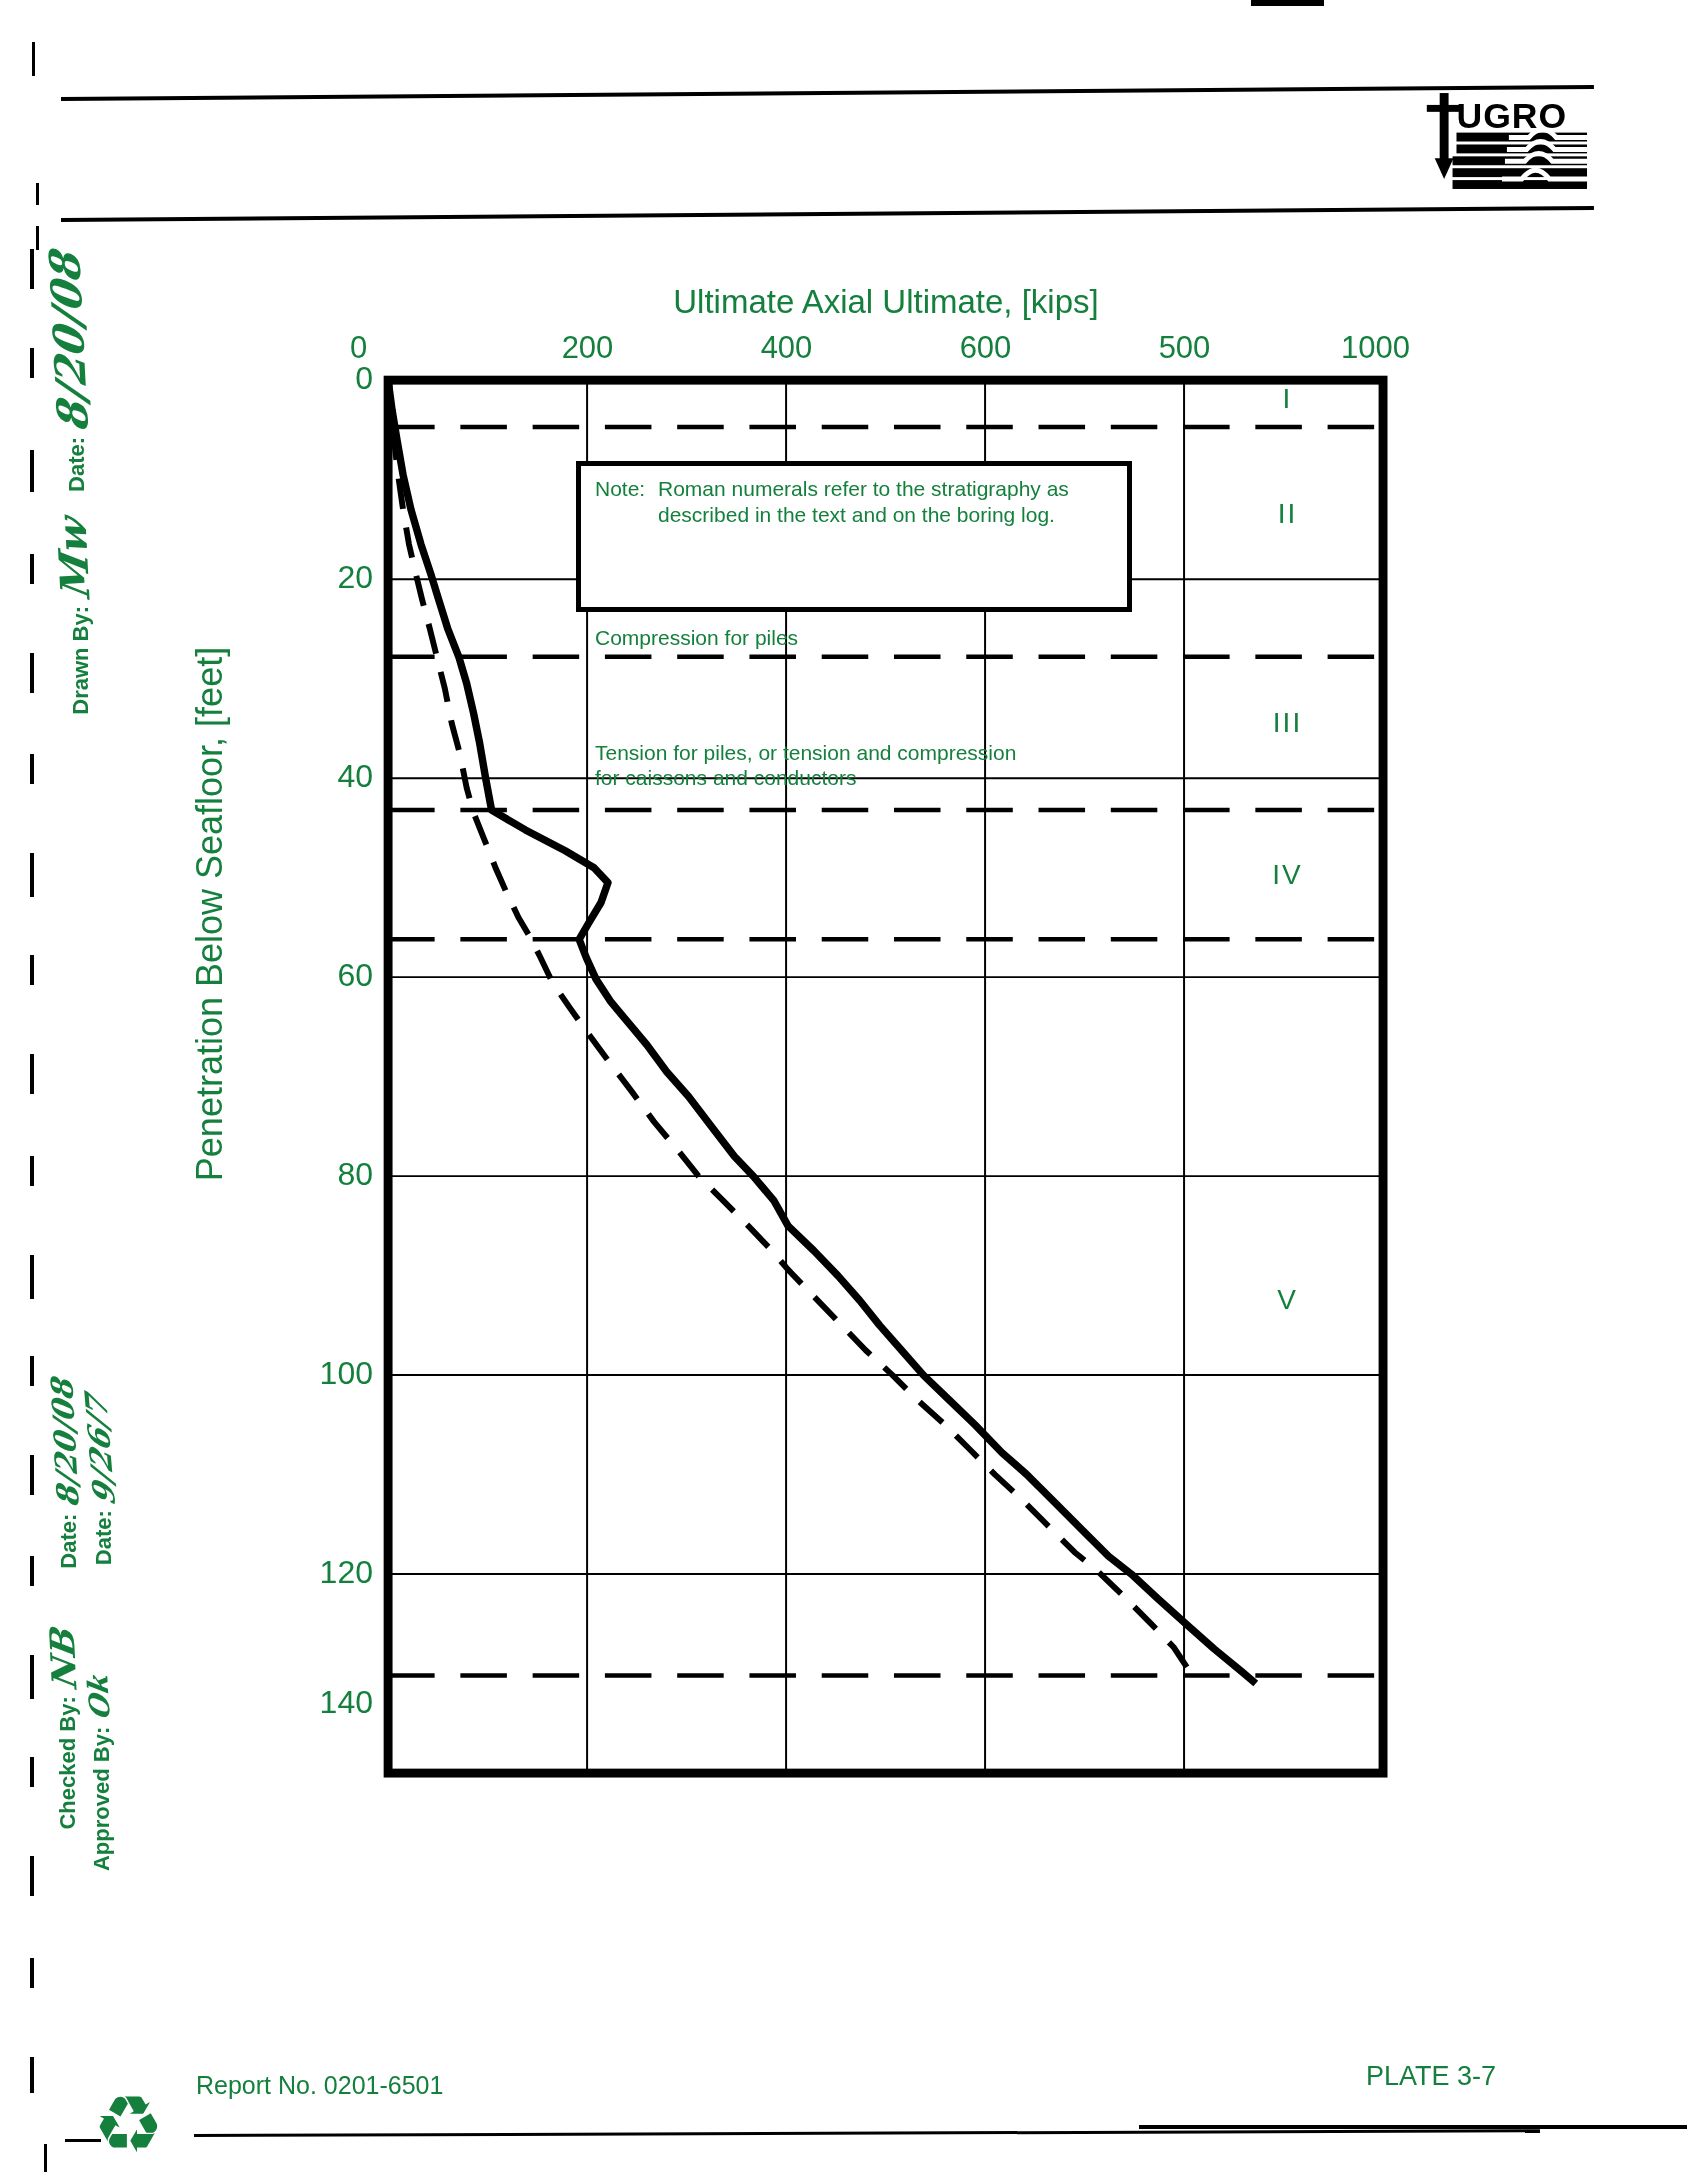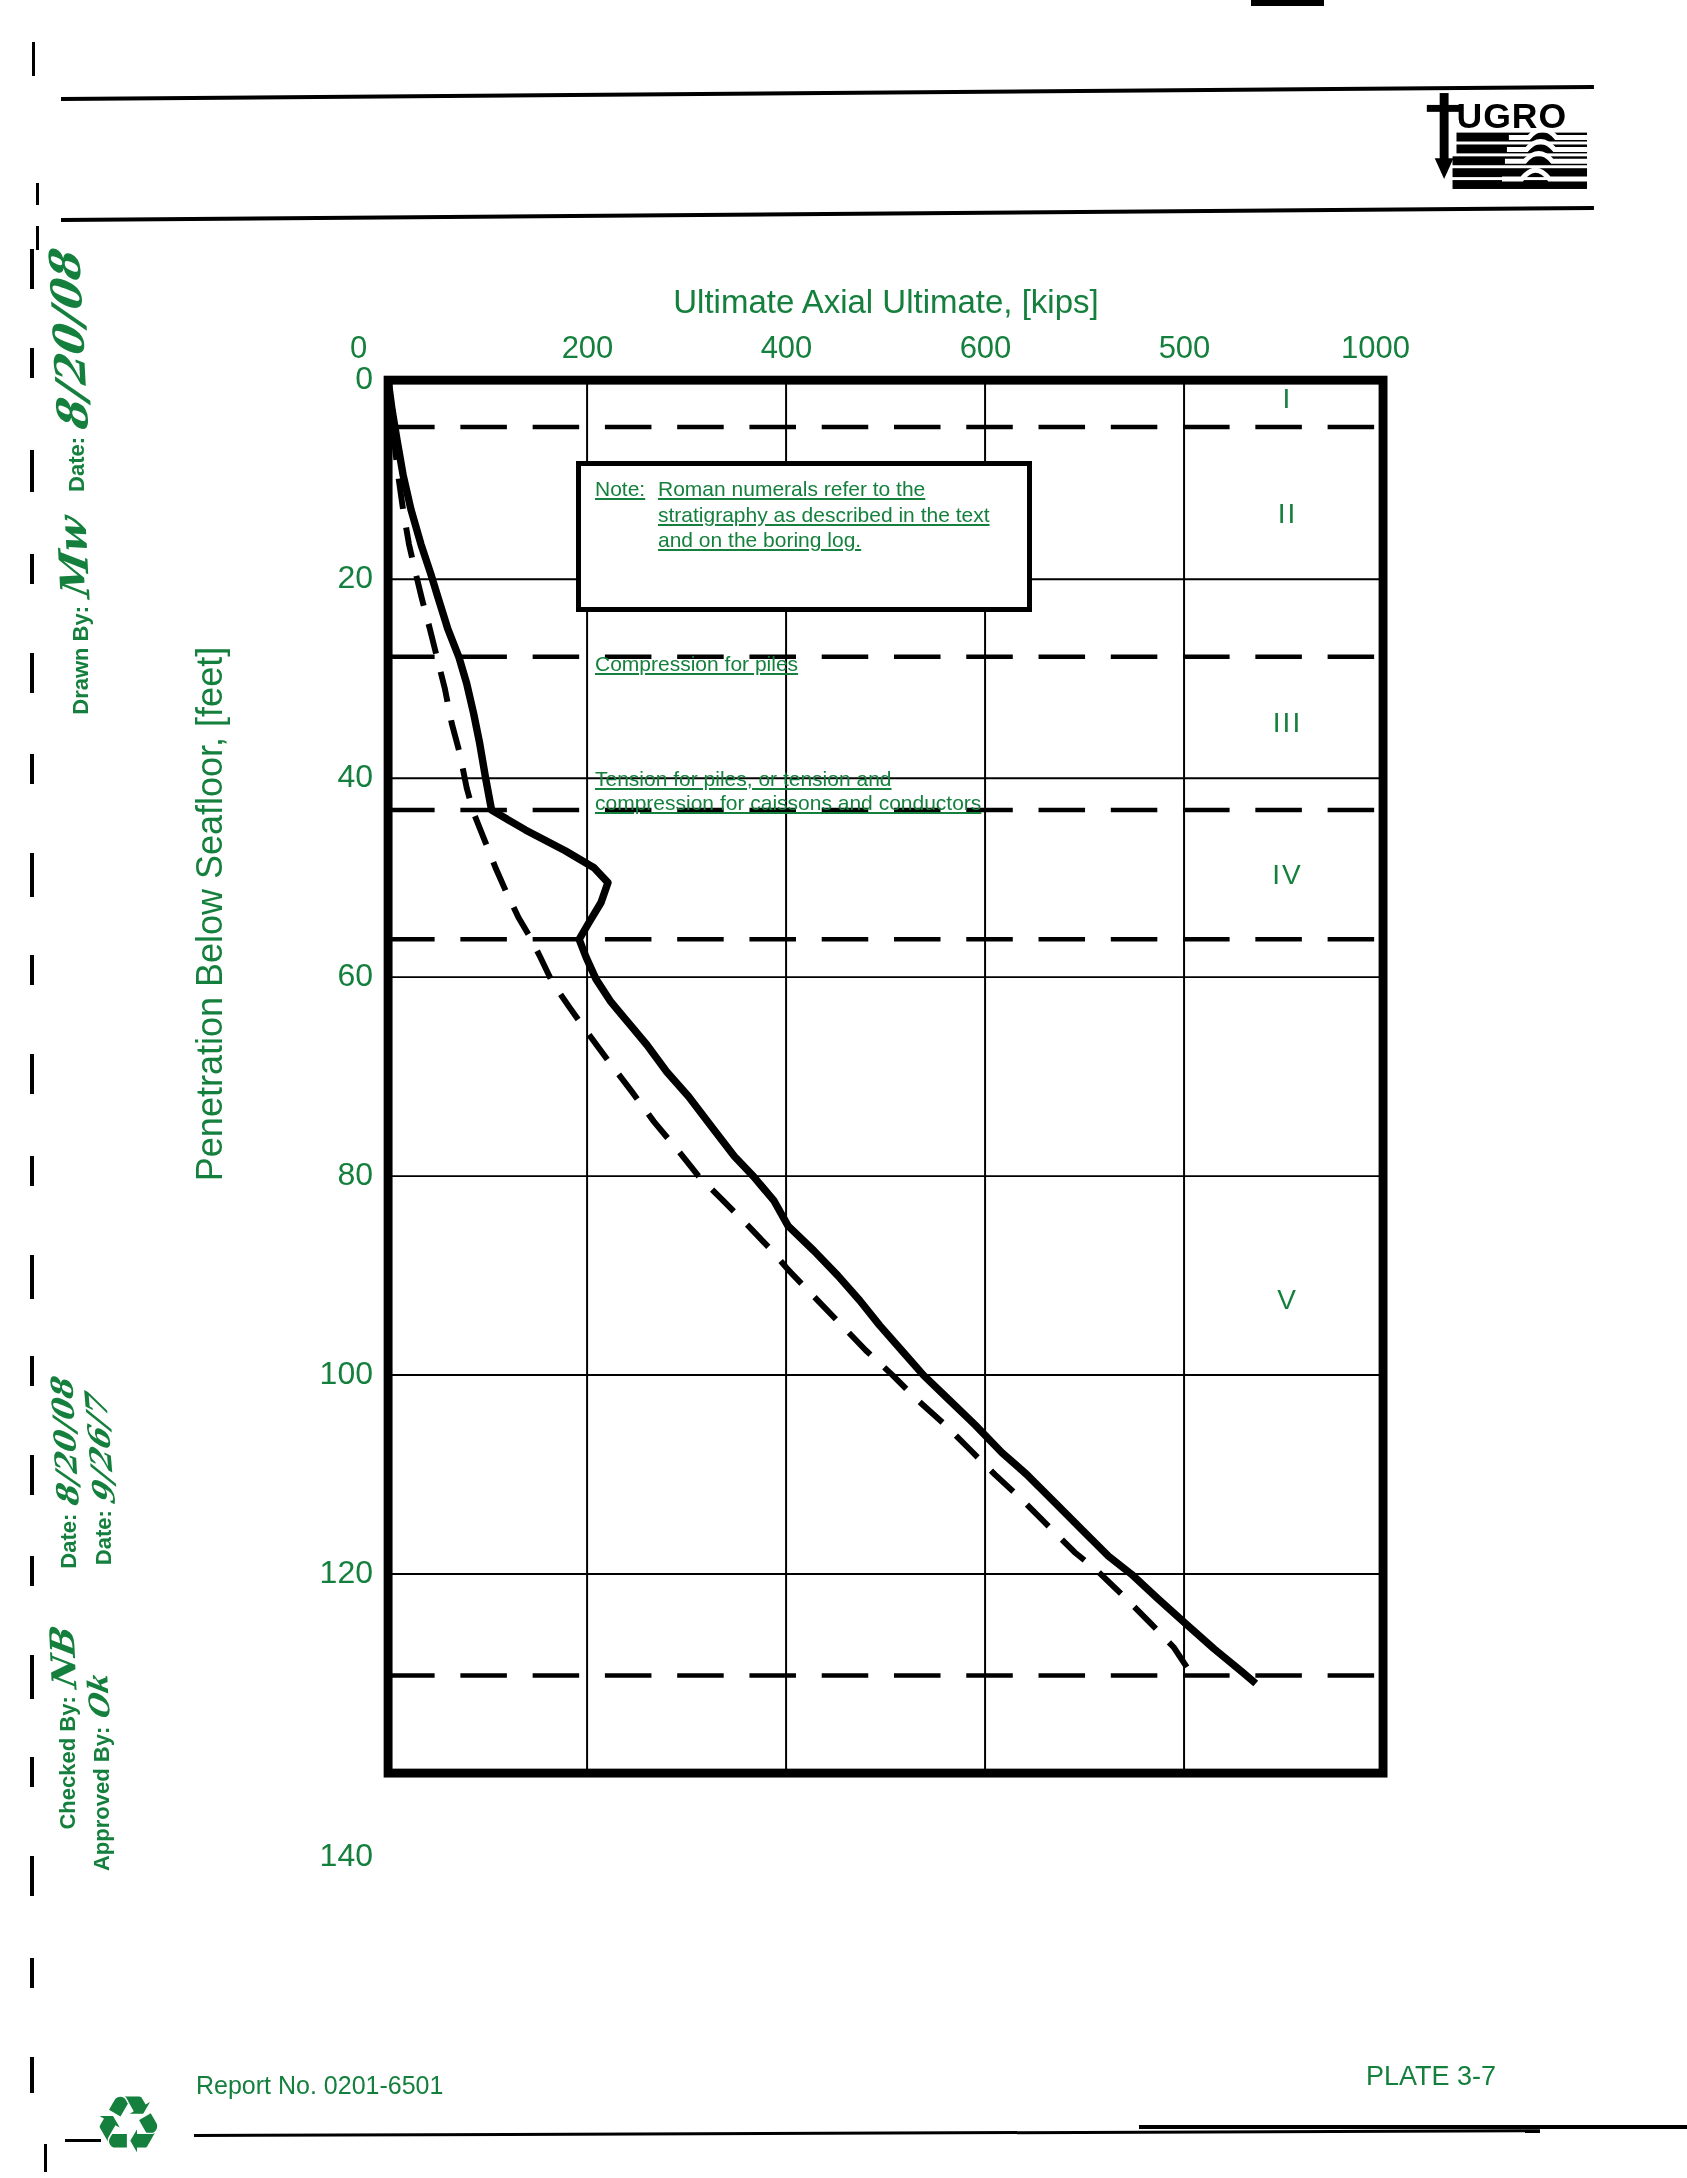--- a/index.html
+++ b/index.html
@@ -8,22 +8,22 @@
   .abs{position:absolute;}
   .hline{position:absolute;background:#000;height:4px;transform-origin:left center;}
   .mark{position:absolute;background:#000;}
   #chart-svg{position:absolute;left:0;top:0;}
   .xtick{position:absolute;width:119px;text-align:center;font-size:31px;}
   .ytick{position:absolute;left:234px;width:139px;text-align:right;font-size:32px;}
   .xtitle{position:absolute;left:490px;top:283px;width:792px;text-align:center;font-size:33px;}
   .ytitle{position:absolute;left:210px;top:914px;transform:translate(-50%,-50%) rotate(-90deg);
           white-space:nowrap;font-size:36px;}
   .roman{position:absolute;width:99px;text-align:center;font-size:28px;letter-spacing:2px;}
-  .notebox{position:absolute;left:576px;top:461px;width:456px;height:151px;border:5px solid #000;
-           box-sizing:border-box;padding:10px 12px 8px 14px;background:#fff;text-decoration:underline;}
+  .notebox{position:absolute;left:576px;top:461px;width:556px;height:151px;border:5px solid #000;
+           box-sizing:border-box;padding:10px 12px 8px 14px;background:#fff;}
   .note-row{display:flex;font-size:21px;line-height:1.22;}
   .note-label{flex:0 0 63px;}
   .legend-row{display:flex;align-items:flex-start;margin-top:10px;font-size:21px;line-height:1.18;flex-direction:column;}
   .legend-sample{flex:0 0 77px;margin-right:20px;margin-top:9px;height:6px;}
   .ls-solid{background:#000;}
   .ls-dashed{background:repeating-linear-gradient(90deg,#000 0 26px,transparent 26px 43px);}
   .titleblock{position:absolute;left:350px;top:1827px;width:1038px;text-align:center;}
   .tb-line1{font-size:34px;font-weight:bold;letter-spacing:0.5px;margin-bottom:7px;}
   .tb-line{font-size:31px;line-height:39px;}
   .footer-report{position:absolute;left:196px;top:2071px;font-size:25px;}
@@ -94,21 +94,21 @@
       <div class="xtick" style="left: 926px; top: 330px;">600</div>
       <div class="xtick" style="left: 1125px; top: 330px;">500</div>
       <div class="xtick" style="left: 1316px; top: 330px;">1000</div>
       <div class="ytick" style="top: 360px;">0</div>
       <div class="ytick" style="top: 559px;">20</div>
       <div class="ytick" style="top: 758px;">40</div>
       <div class="ytick" style="top: 957px;">60</div>
       <div class="ytick" style="top: 1156px;">80</div>
       <div class="ytick" style="top: 1355px;">100</div>
       <div class="ytick" style="top: 1554px;">120</div>
-      <div class="ytick" style="top: 1837px;">140</div>
+      <div class="ytick" style="top: 1684px;">140</div>
       <div class="roman" style="left: 1238px; top: 383px;">I</div>
       <div class="roman" style="left: 1238px; top: 498px;">II</div>
       <div class="roman" style="left: 1238px; top: 707px;">III</div>
       <div class="roman" style="left: 1238px; top: 859px;">IV</div>
       <div class="roman" style="left: 1238px; top: 1284px;">V</div>
       <div class="mark" style="left: 32px; top: 42px; width: 3px; height: 34px;"></div>
       <div class="mark" style="left: 36px; top: 183px; width: 3px; height: 22px;"></div>
       <div class="mark" style="left: 36px; top: 226px; width: 3px; height: 24px;"></div>
       <div class="mark" style="left: 30px; top: 249px; width: 4px; height: 40px;"></div>
       <div class="mark" style="left: 30px; top: 348px; width: 4px; height: 30px;"></div>

